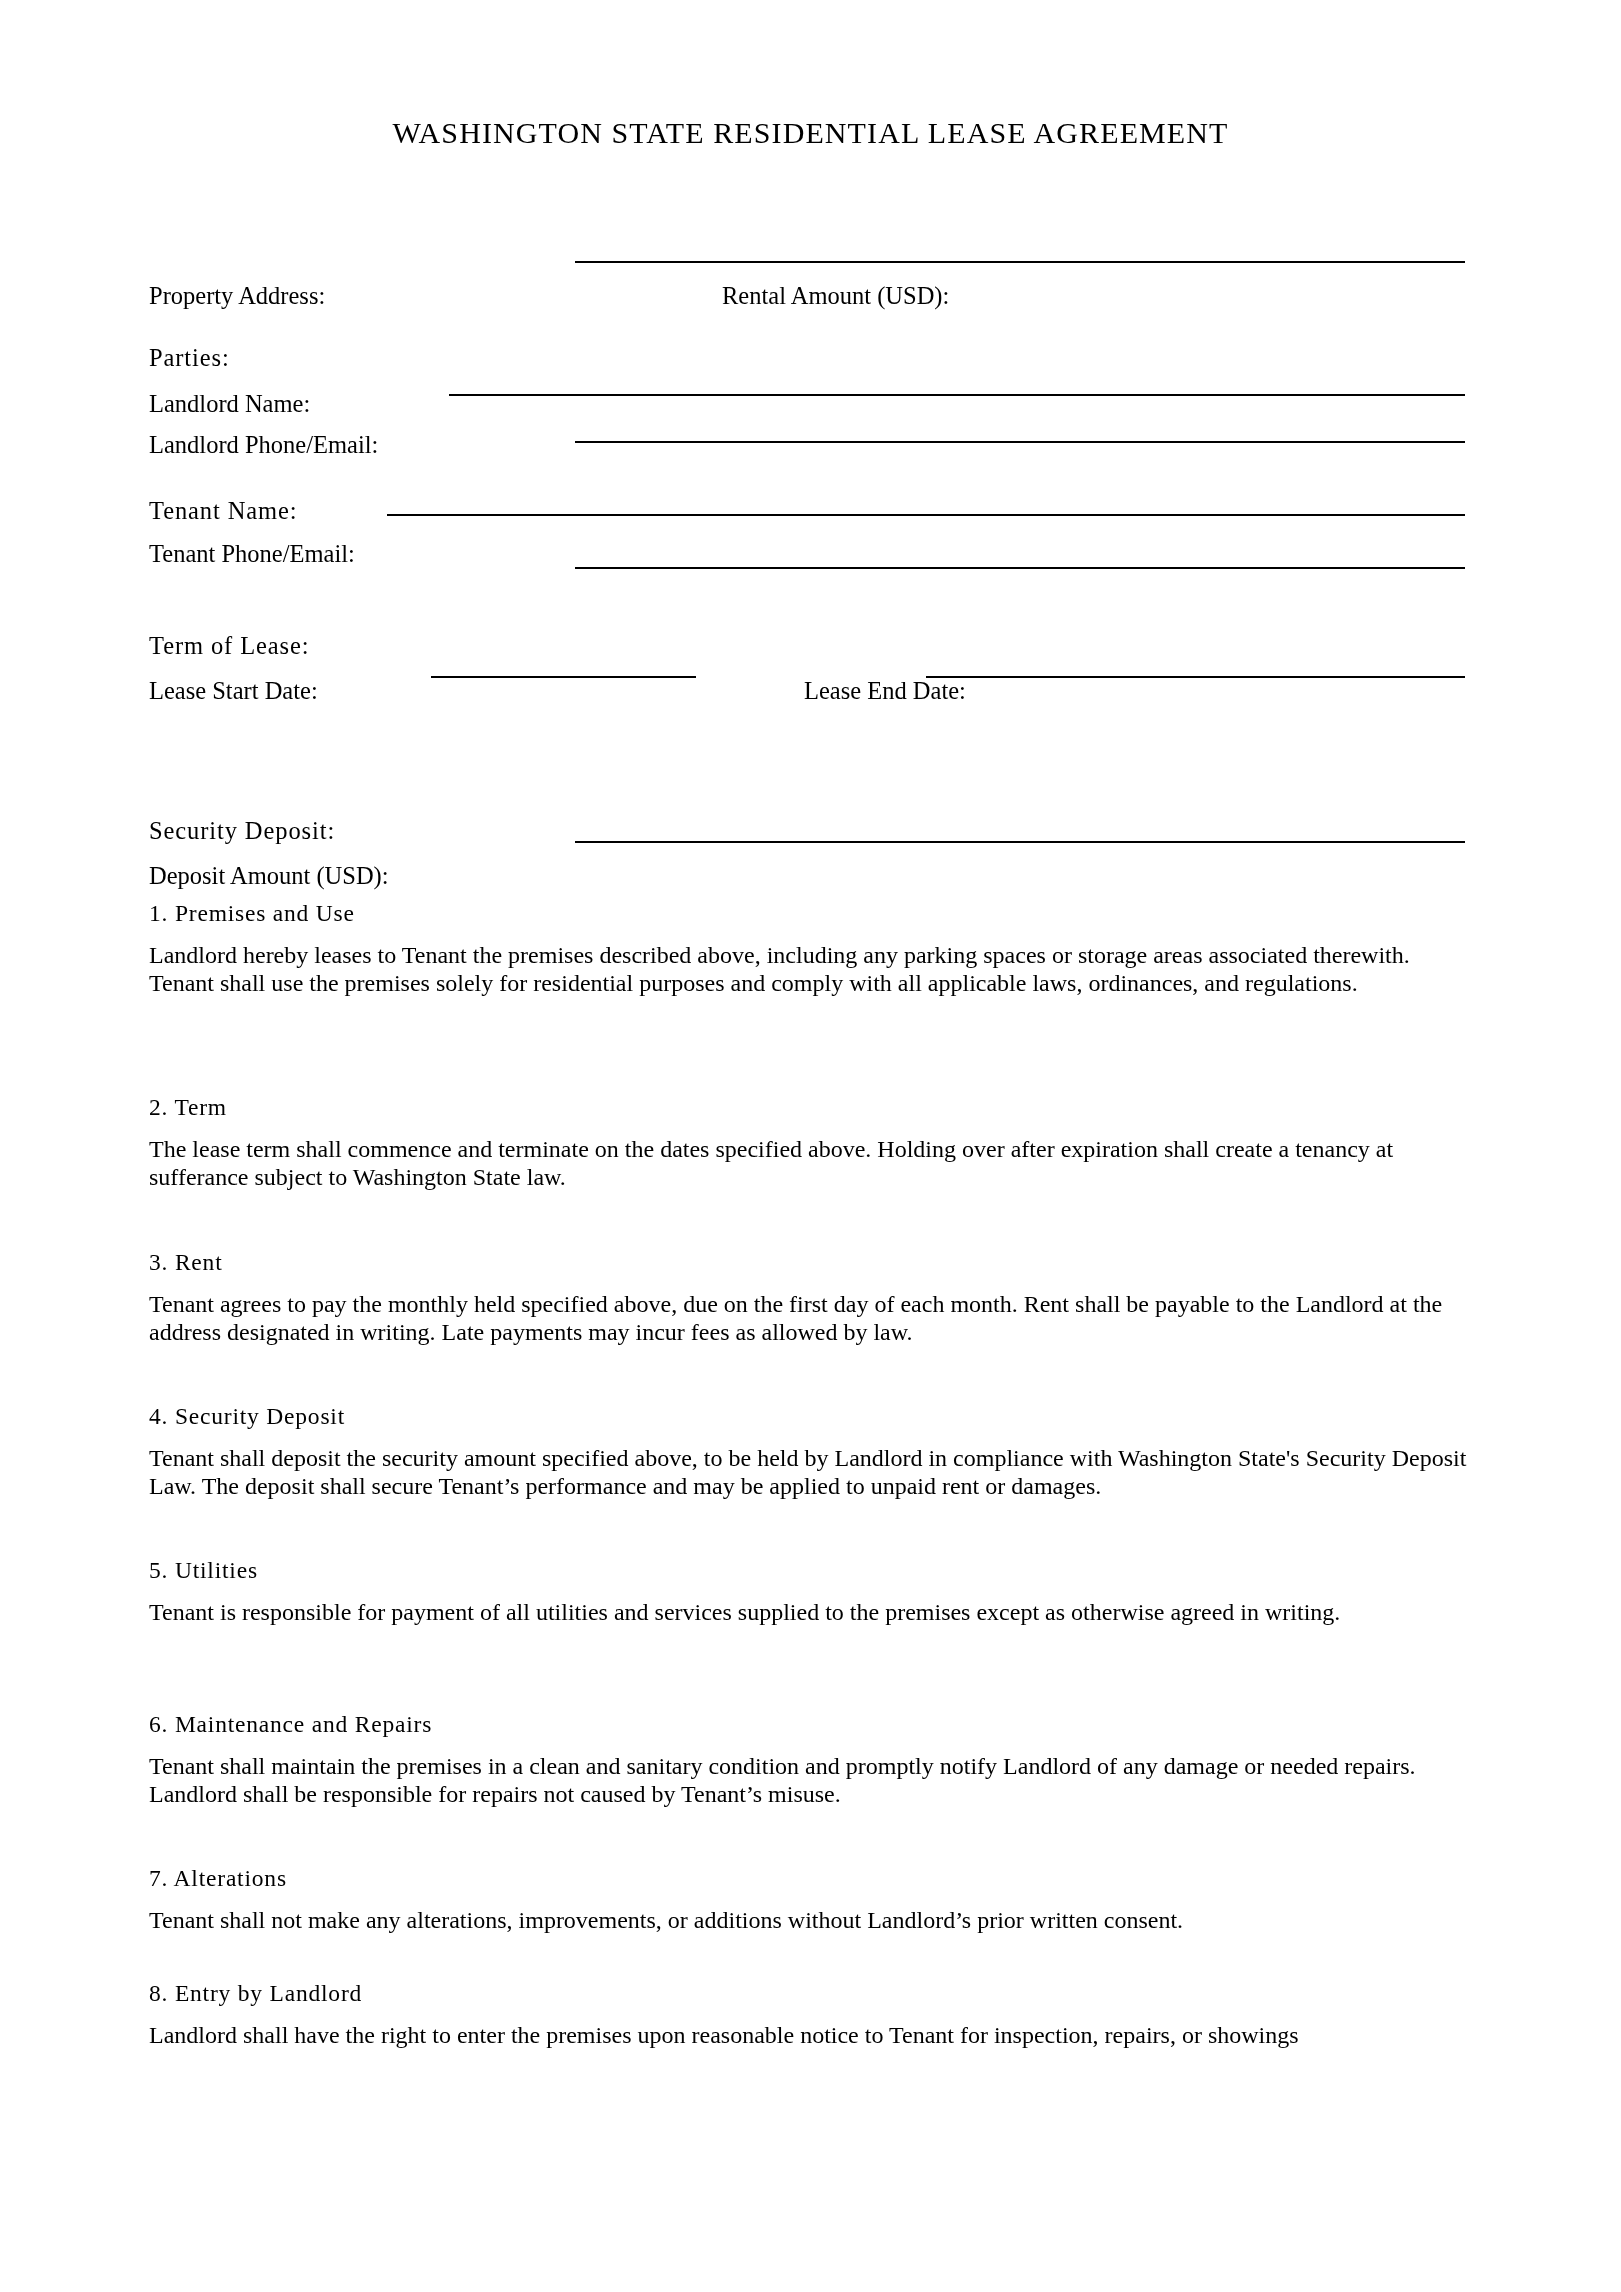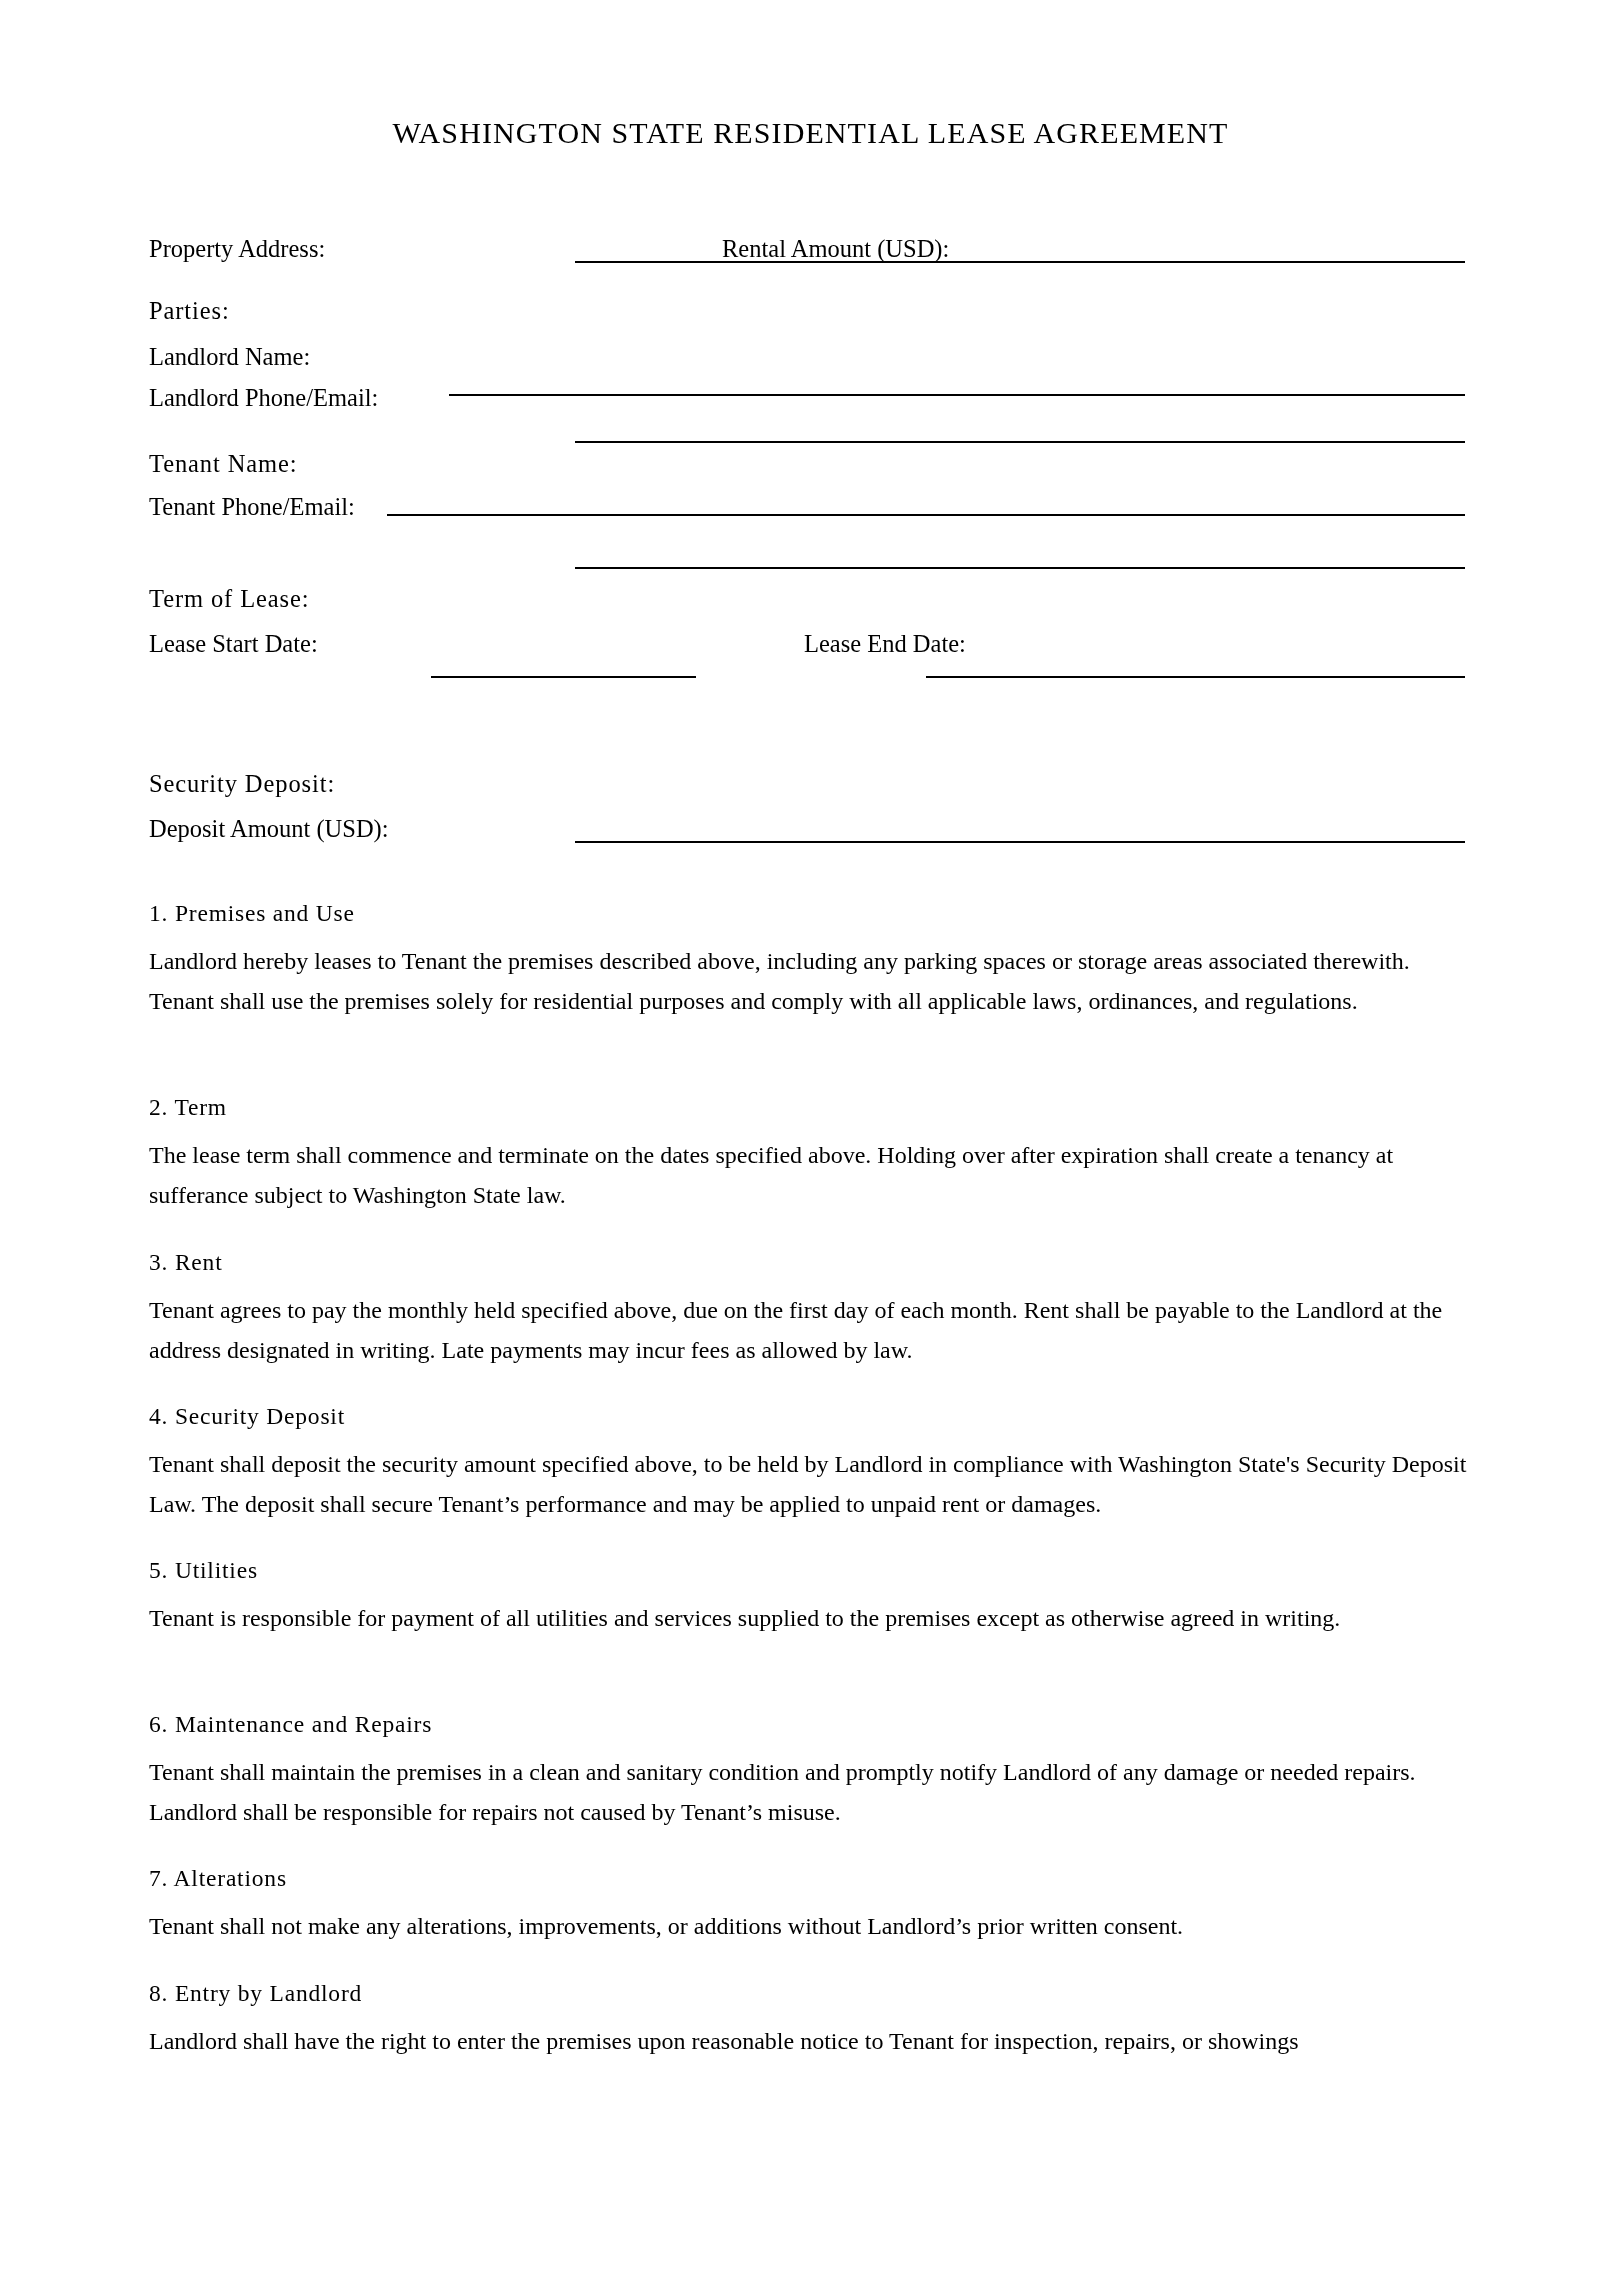--- a/index.html
+++ b/index.html
@@ -27,20 +27,21 @@
     font-size: 30px;
     letter-spacing: 1.1px;
     white-space: nowrap;
   }
 
   
   .field-row {
     position: absolute;
     left: 149px;
     height: 33px;
+    margin-top: 47px;
   }
   .field-label {
     position: absolute;
     left: 0;
     top: 0;
     font-size: 24.5px;
     white-space: nowrap;
   }
   .label-spaced {
     letter-spacing: 0.9px;
@@ -58,21 +59,21 @@
     width: 1325px;
   }
   .section-heading {
     font-size: 23.5px;
     letter-spacing: 0.8px;
     margin: 0 0 13.7px 0;
     white-space: nowrap;
   }
   .section-body {
     font-size: 24px;
-    line-height: 40px;
+    line-height: 28px;
     margin: 0;
     text-align: left;
   }
 </style>
 </head>
 <body>
 
 <div class="page">
 
   <div class="doc-title">WASHINGTON STATE RESIDENTIAL LEASE AGREEMENT</div>

